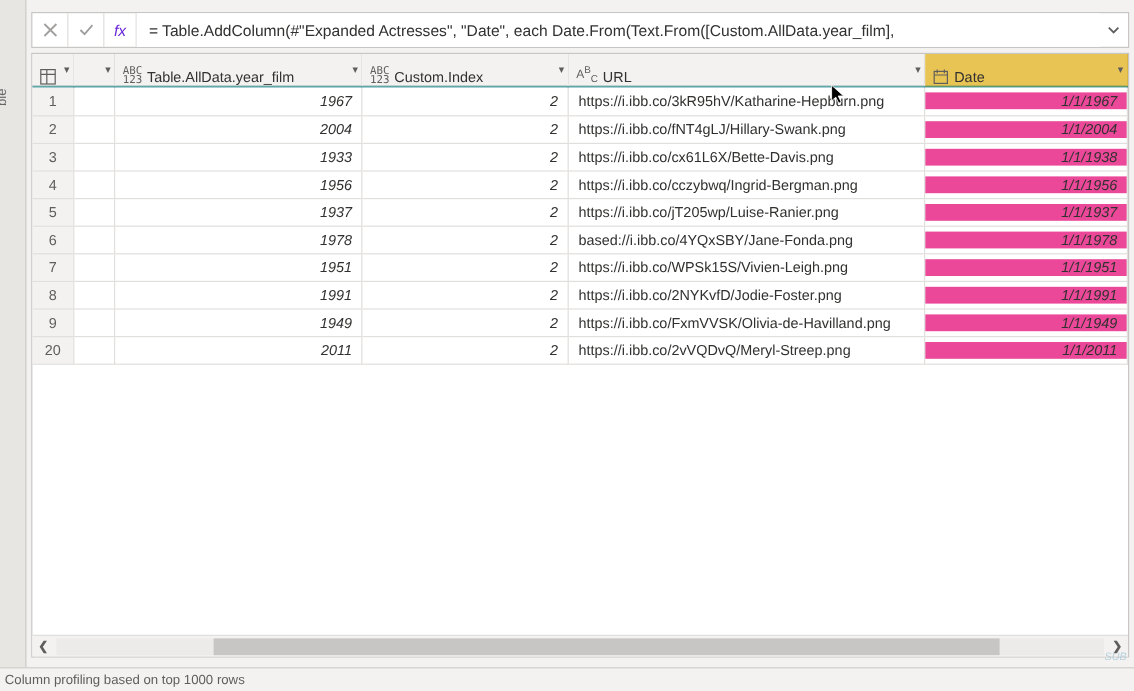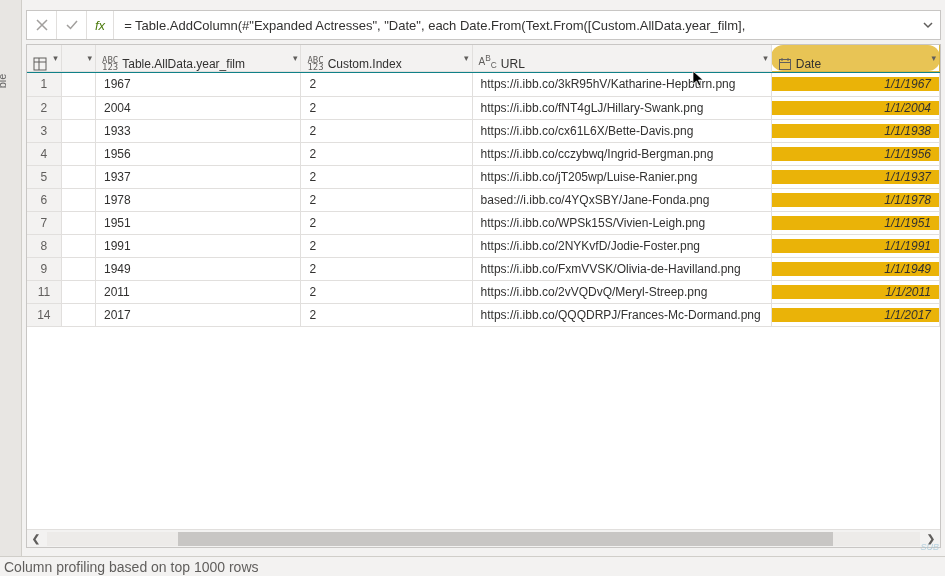--- a/index.html
+++ b/index.html
@@ -51,21 +51,21 @@
       align-items: center;
       justify-content: center;
       border-right: 1px solid #e1dfdd;
       cursor: pointer;
       color: #797775;
     }
     .fb-btn.check { color: #797775; }
     .fx-label {
       font-style: italic;
       font-size: 13px;
-      color: #4d7c0f;
+      color: #6d28d9;
       padding: 0 8px;
       border-right: 1px solid #e1dfdd;
       height: 100%;
       display: flex;
       align-items: center;
     }
     .formula-input {
       flex: 1;
       padding: 0 10px;
       font-size: 13px;
@@ -110,21 +110,20 @@
       background: #f3f2f1;
       font-weight: normal;
       text-align: left;
       position: relative;
       height: 26px;
       color: #323130;
     }
     .hdr-row th.selected {
       background: #E8C455;
       border-color: #d9b642;
-      border-radius: 12px;
     }
     .accent-line td, .accent-line th {
       height: 2px;
       padding: 0;
       background: #108188;
       border-right: 1px solid #108188;
       border-bottom: none;
     }
     .col-rowhead { width: 34px; }
     .col-empty { width: 34px; }
@@ -162,23 +161,23 @@
       line-height: 7px;
       font-family: monospace;
     }
     .cell {
       padding: 0 8px;
       font-size: 12px;
       overflow: hidden;
       white-space: nowrap;
       text-overflow: ellipsis;
     }
-    .cell.num { }
+    .cell.num { text-align: right; font-style: italic; }
     .cell.date { text-align: right; font-style: italic; }
-    .cell.sel { background: #eab308; padding-left: 36px; }
+    .cell.sel { background: #ec4899; padding-left: 36px; }
     .scroll-bar {
       height: 18px;
       background: #f3f2f1;
       border-top: 1px solid #e1dfdd;
       display: flex;
       align-items: center;
       position: relative;
     }
     .scroll-arrow {
       width: 18px;
@@ -203,21 +202,21 @@
       background: #c8c6c4;
     }
     .status-bar {
       position: absolute;
       left: 0;
       bottom: 0;
       height: 20px;
       width: 100%;
       background: #f3f2f1;
       border-top: 1px solid #d0cec9;
-      font-size: 14px;
+      font-size: 11px;
       color: #605e5c;
       padding-left: 4px;
       display: flex;
       align-items: center;
     }
     .cursor {
       position: absolute;
       left: 692px;
       top: 70px;
       width: 18px;
@@ -476,49 +475,33 @@
                 <div class="cell num">2</div>
               </td>
               <td>
                 <div class="cell">https://i.ibb.co/FxmVVSK/Olivia-de-Havilland.png</div>
               </td>
               <td>
                 <div class="cell date sel">1/1/1949</div>
               </td>
             </tr>
             <tr>
-              <td class="rownum">11</td>
+              <td class="rownum">20</td>
               <td></td>
               <td>
                 <div class="cell num">2011</div>
               </td>
               <td>
                 <div class="cell num">2</div>
               </td>
               <td>
                 <div class="cell">https://i.ibb.co/2vVQDvQ/Meryl-Streep.png</div>
               </td>
               <td>
                 <div class="cell date sel">1/1/2011</div>
-              </td>
-            </tr>
-            <tr>
-              <td class="rownum">14</td>
-              <td></td>
-              <td>
-                <div class="cell num">2017</div>
-              </td>
-              <td>
-                <div class="cell num">2</div>
-              </td>
-              <td>
-                <div class="cell">https://i.ibb.co/QQQDRPJ/Frances-Mc-Dormand.png</div>
-              </td>
-              <td>
-                <div class="cell date sel">1/1/2017</div>
               </td>
             </tr>
           </tbody>
       </table>
     </div>
 
     <div class="scroll-bar">
       <div class="scroll-arrow">❮</div>
       <div class="scroll-track">
         <div class="scroll-thumb"></div>

